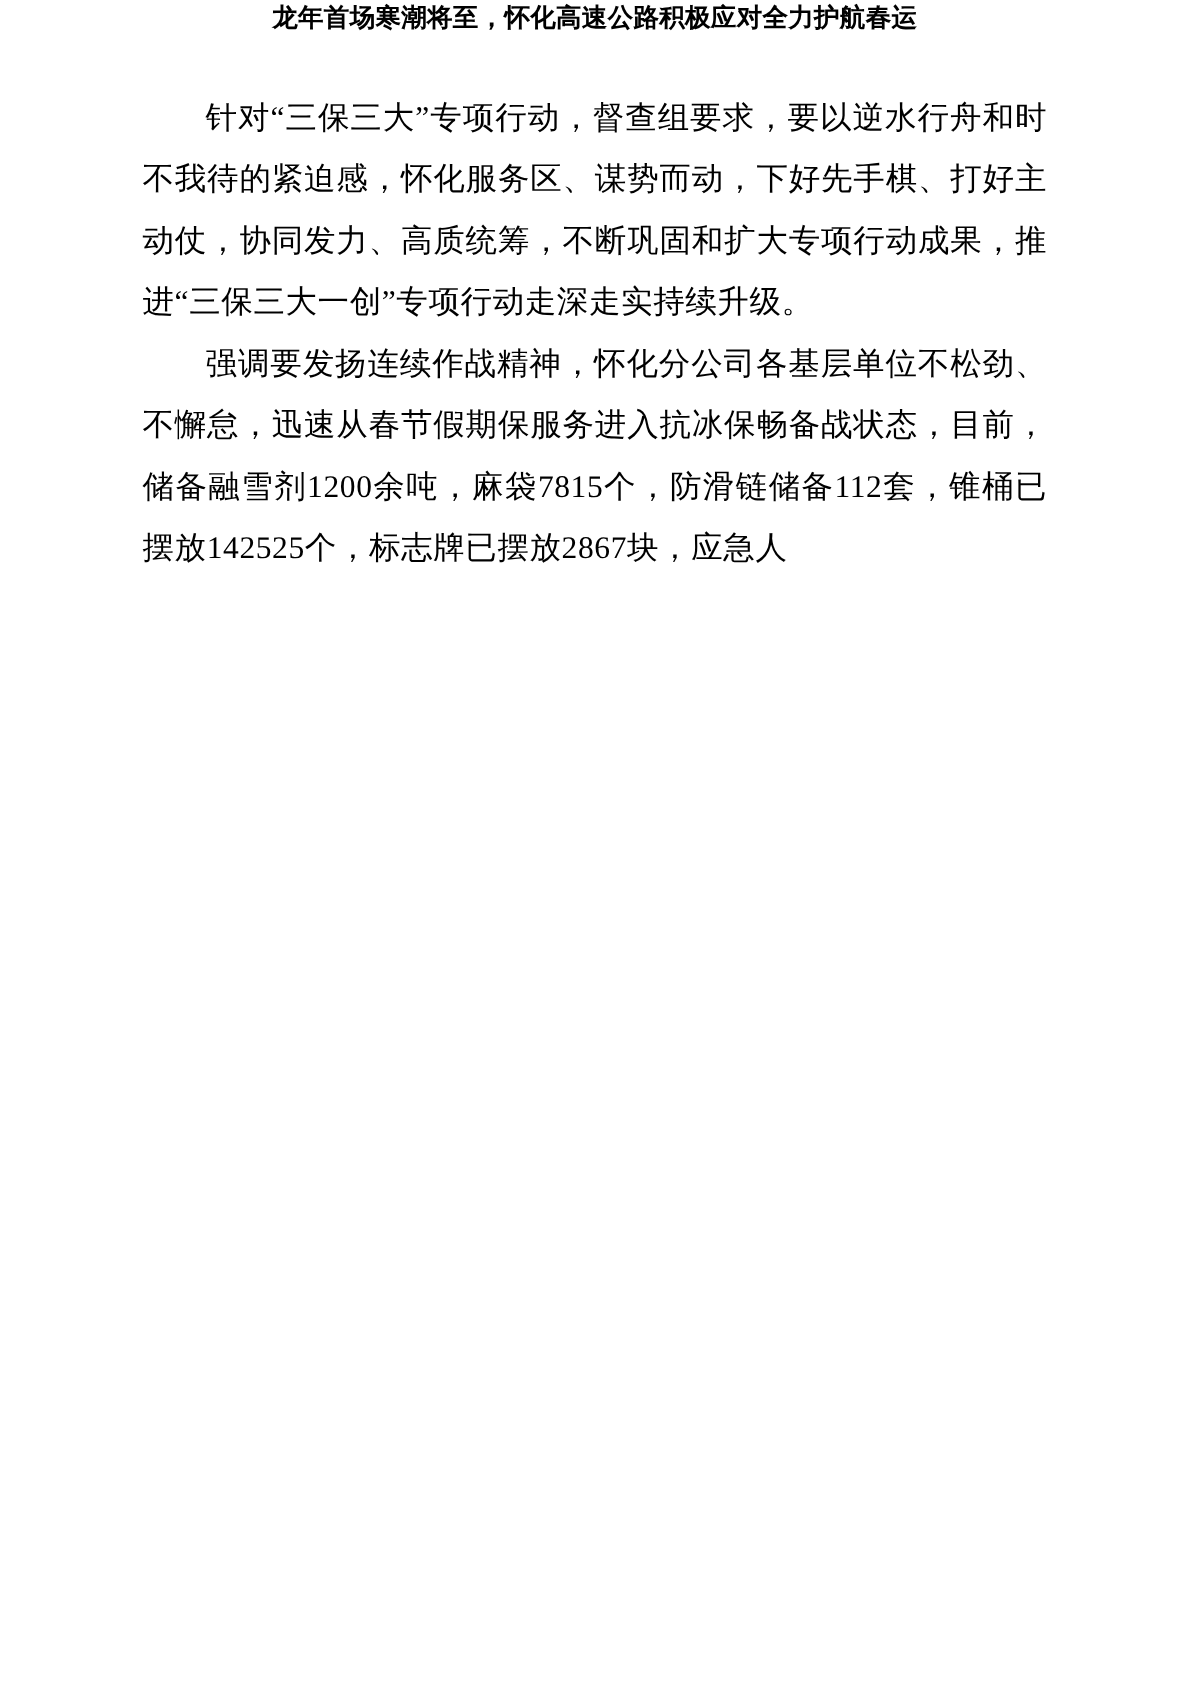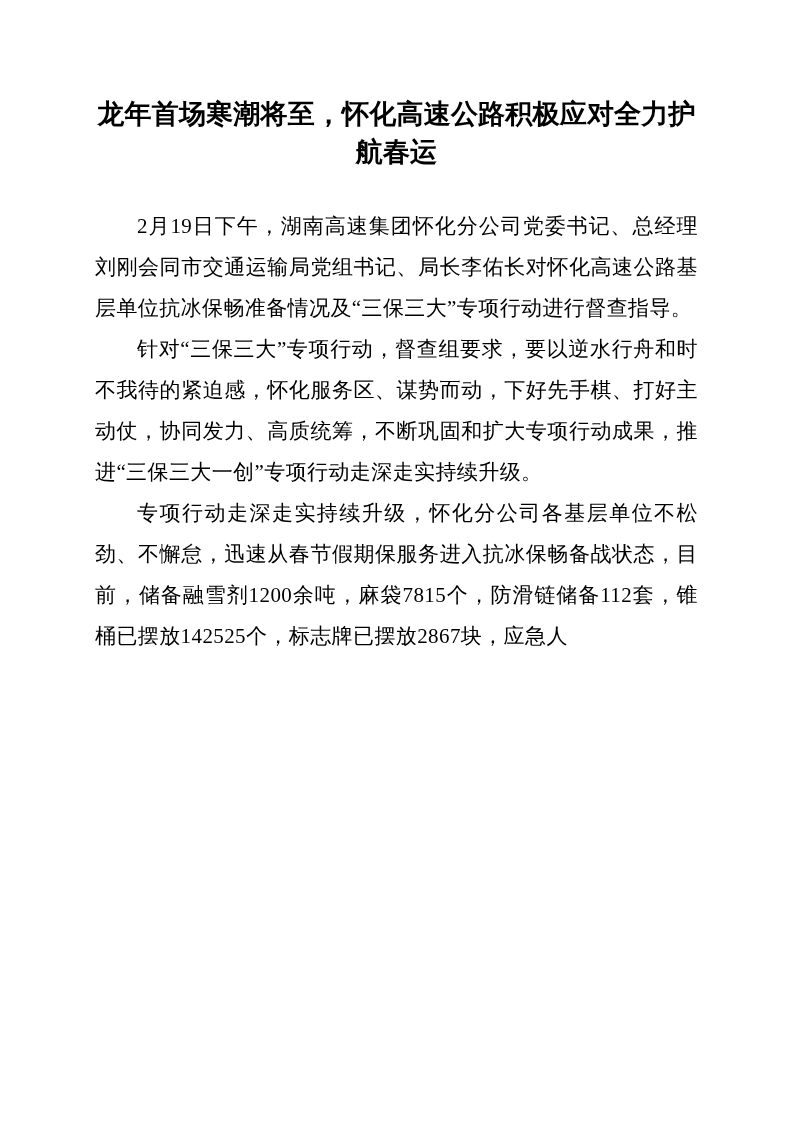--- a/index.html
+++ b/index.html
@@ -17,22 +17,21 @@
   .page {
     position: relative;
     width: 793px;
     height: 1122px;
     box-sizing: border-box;
     padding: 0 95px;
     overflow: hidden;
   }
   .doc-title {
     margin: 0;
-    padding-top: 96px;
-    font-size: 27px;
+    font-size: 17px;
     font-weight: bold;
     line-height: 1.4;
     text-align: center;
     letter-spacing: 0.2px;
   }
   .body-block {
     margin-top: 34px;
   }
   .para {
     margin: 0;
@@ -43,17 +42,16 @@
     text-indent: 2em;
     letter-spacing: 0.4px;
   }
 </style>
 </head>
 <body>
 
 <div class="page">
   <h1 class="doc-title">龙年首场寒潮将至，怀化高速公路积极应对全力护航春运</h1>
   <div class="body-block">
-    <p class="para">2月19日下午，湖南高速集团怀化分公司党委书记、总经理刘刚会同市交通运输局党组书记、局长李佑长对怀化高速公路基层单位抗冰保畅准备情况及“三保三大”专项行动进行督查指导。</p>
     <p class="para">针对“三保三大”专项行动，督查组要求，要以逆水行舟和时不我待的紧迫感，怀化服务区、谋势而动，下好先手棋、打好主动仗，协同发力、高质统筹，不断巩固和扩大专项行动成果，推进“三保三大一创”专项行动走深走实持续升级。</p>
-    <p class="para">专项行动走深走实持续升级，怀化分公司各基层单位不松劲、不懈怠，迅速从春节假期保服务进入抗冰保畅备战状态，目前，储备融雪剂1200余吨，麻袋7815个，防滑链储备112套，锥桶已摆放142525个，标志牌已摆放2867块，应急人</p>
+    <p class="para">强调要发扬连续作战精神，怀化分公司各基层单位不松劲、不懈怠，迅速从春节假期保服务进入抗冰保畅备战状态，目前，储备融雪剂1200余吨，麻袋7815个，防滑链储备112套，锥桶已摆放142525个，标志牌已摆放2867块，应急人</p>
   </div>
 </div>
 
 </body></html>

